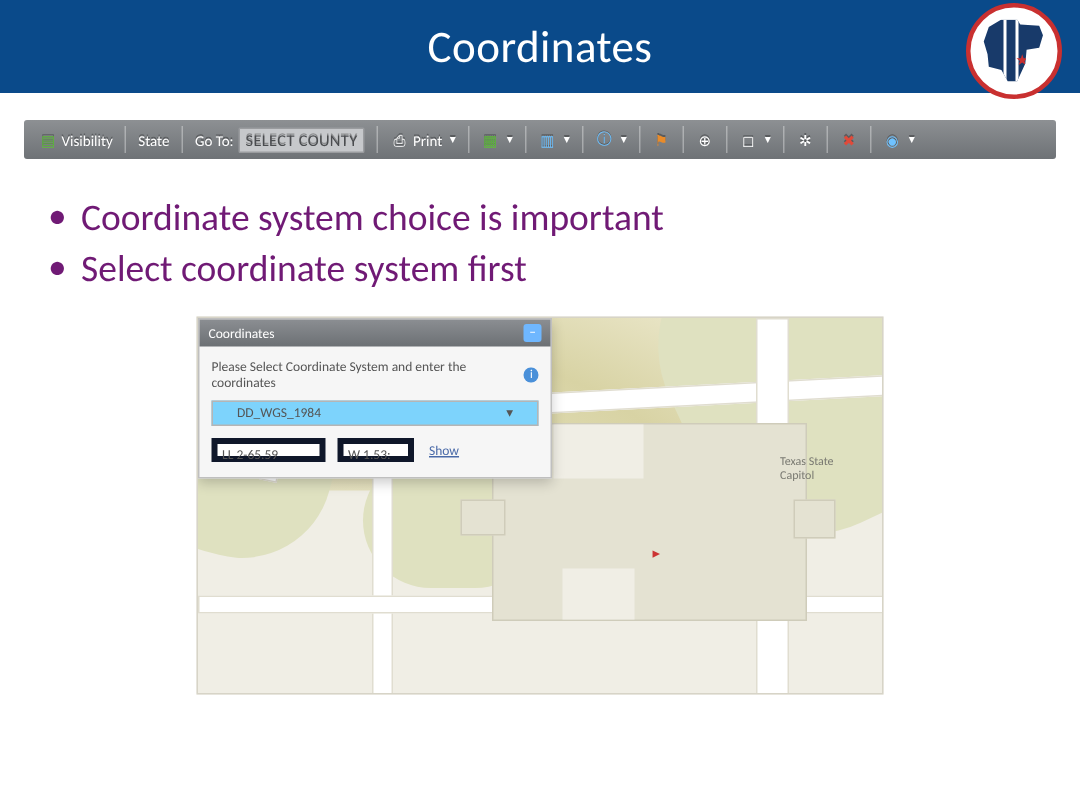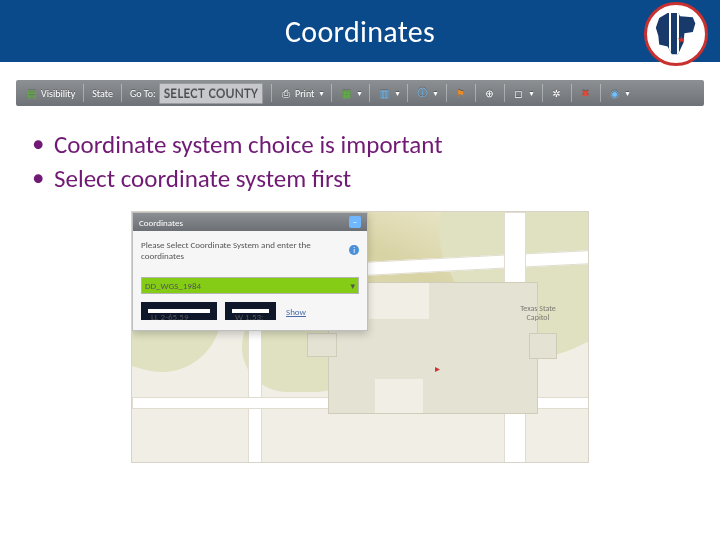--- a/index.html
+++ b/index.html
@@ -80,21 +80,21 @@
   }
   .tb-sep { width: 1px; height: 18px; background: rgba(255,255,255,.35); }
   .tb-icon {
     width: 12px; height: 12px;
     display: inline-flex; align-items: center; justify-content: center;
     font-size: 10px;
   }
   .tb-select {
     background: #c6c8cb;
     color: #4a4c4f;
-    font-size: 14px;
+    font-size: 11px;
     padding: 1px 4px;
     border: 1px solid #9a9c9f;
     border-radius: 1px;
     letter-spacing: .2px;
   }
   .tb-dd::after { content: "▾"; margin-left: 2px; font-size: 8px; }
   .ic-green { color:#5fbf3a; }
   .ic-blue  { color:#6fc2ff; }
   .ic-red   { color:#e04a3a; }
   .ic-orange{ color:#e88b2a; }
@@ -155,23 +155,23 @@
     right: 50px; top: 70px;
     width: 210px; height: 132px;
     background: #e4e2d2;
   }
   .capitol-cut1 { position:absolute; width:60px; height:36px; background:#f0eee5; left:40px; top:0; }
   .capitol-cut2 { position:absolute; width:48px; height:34px; background:#f0eee5; left:46px; bottom:0; }
   .capitol-wing1 { position:absolute; width:30px; height:24px; background:#e4e2d2; border:1px solid #cfccba; left:-22px; top:50px;}
   .capitol-wing2 { position:absolute; width:28px; height:26px; background:#e4e2d2; border:1px solid #cfccba; right:-20px; top:50px;}
   .capitol-label {
     position: absolute;
-    right: 20px; top: 92px;
+    right: 8px; top: 92px;
     font-size: 8px; color: #7a7a72; line-height: 1.1;
-    text-align: center;
+    text-align: left;
     width: 60px;
   }
   .pin {
     position:absolute;
     right: 148px; top: 150px;
     font-size: 10px;
     color: #c33;
   }
 
   
@@ -203,45 +203,45 @@
     color: #fff;
   }
   .coord-body {
     padding: 8px 8px 10px 8px;
     color: #555;
   }
   .coord-inst {
     display: flex;
     align-items: center;
     gap: 4px;
-    margin-bottom: 16px;
+    margin-bottom: 6px;
   }
   .info-dot {
     width: 10px; height: 10px; border-radius: 50%;
     background: #4a90d9; color:#fff; font-size:8px;
     display:inline-flex; align-items:center; justify-content:center;
   }
   .coord-select {
     width: 100%;
     border: 1px solid #b5b5b5;
-    background: #84cc16;
-    padding: 2px 3px;
+    background: #7dd3fc;
+    padding: 2px 16px;
     font-size: 9px;
     display: flex;
     justify-content: space-between;
     align-items: center;
     margin-bottom: 8px;
   }
   .coord-row {
     display: flex;
     gap: 8px;
     align-items: center;
   }
   .coord-input {
-    border: 7px solid #0f172a;
+    border: 4px solid #0f172a;
     background: #fff;
     padding: 2px 3px;
     font-size: 9px;
     height: 16px;
     min-width: 0;
   }
   .ci1 { width: 76px; }
   .ci2 { width: 51px; }
   .coord-btn {
     font-size: 9px;

